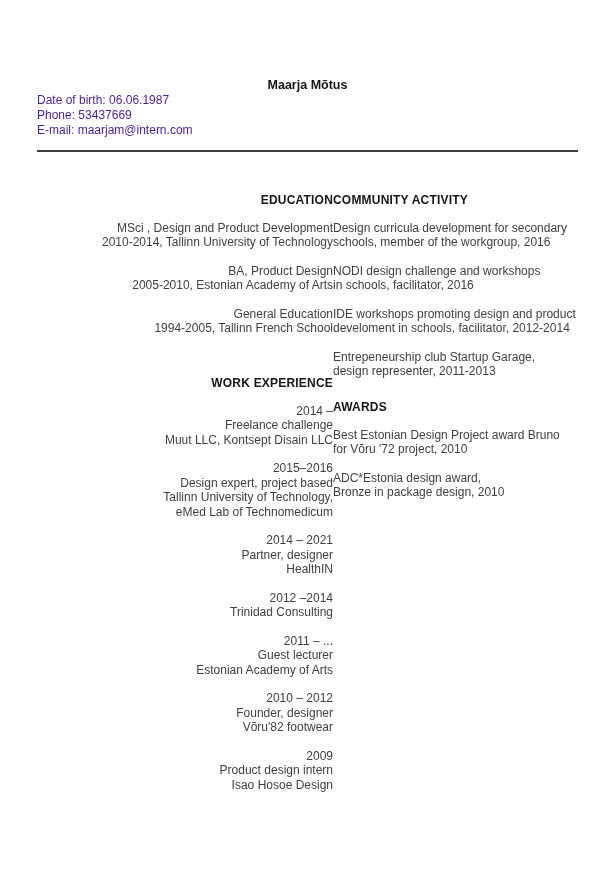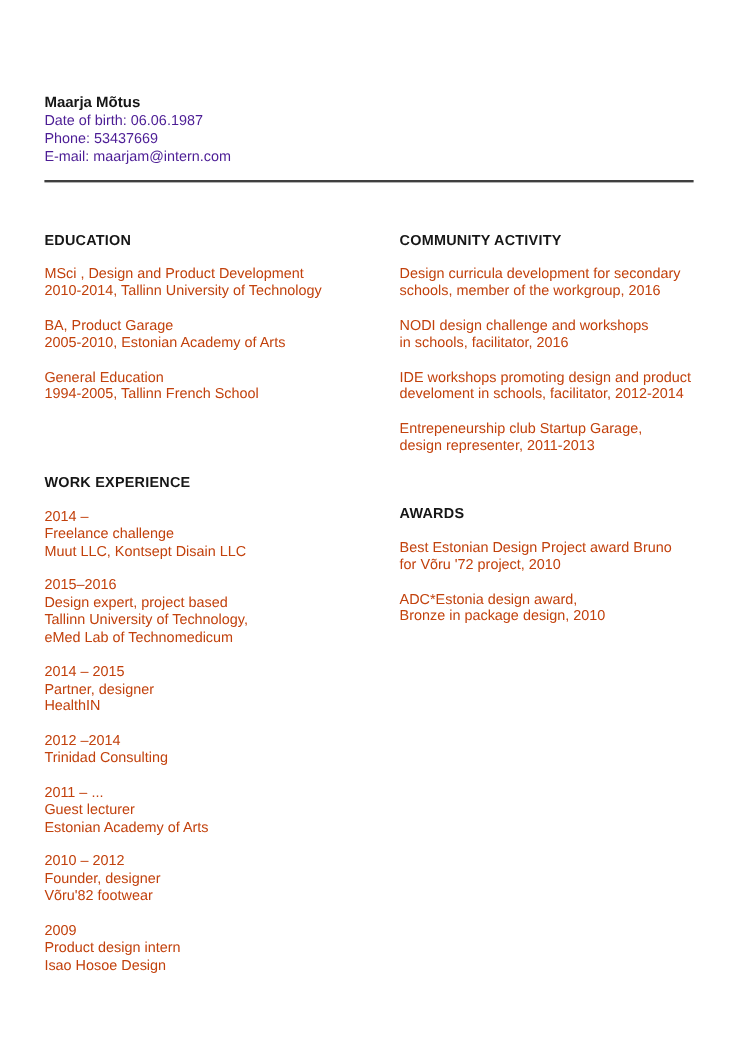--- a/index.html
+++ b/index.html
@@ -16,57 +16,58 @@
     width: 615px;
     height: 870px;
     padding: 78px 37px 0 37px;
     background: #ffffff;
   }
   .name {
     font-size: 12.5px;
     font-weight: bold;
     color: #161616;
     line-height: 15px;
+    text-align: center;
   }
   .contact .line {
     font-size: 12px;
     line-height: 15.2px;
     color: #4c1d95;
     white-space: nowrap;
   }
   .rule {
     border: none;
     border-top: 2px solid #3f3f3f;
     margin-top: 11px;
     width: 541px;
   }
   .cols {
     display: flex;
     margin-top: 41px;
     width: 541px;
   }
-  .col-left  { width: 296px; flex: 0 0 296px; }
+  .col-left  { width: 296px; flex: 0 0 296px; text-align: right; }
   .col-right { flex: 1 1 auto; }
   .section-title {
     font-size: 12px;
     font-weight: bold;
     color: #161616;
     line-height: 15px;
     letter-spacing: 0.2px;
     margin: 0 0 13px 0;
   }
   .entry { margin-bottom: 14px; }
   .entry .line {
     font-size: 12px;
     line-height: 14.5px;
-    color: #c2410c;
+    color: #404040;
     white-space: nowrap;
   }
-  .col-left  .section + .section { margin-top: 59px; }
-  .col-right .section + .section { margin-top: 42px; }
+  .col-left  .section + .section { margin-top: 40px; }
+  .col-right .section + .section { margin-top: 21px; }
 </style>
 </head>
 <body>
 
 <div class="page">
   <header>
     <div class="name">Maarja Mõtus</div>
     <div class="contact">
         <div class="line">Date of birth: 06.06.1987</div>
         <div class="line">Phone: 53437669</div>
@@ -78,21 +79,21 @@
 
   <div class="cols">
     <div class="col col-left">
         <section class="section">
           <h2 class="section-title">EDUCATION</h2>
           <div class="entry">
             <div class="line">MSci , Design and Product Development</div>
             <div class="line">2010-2014, Tallinn University of Technology</div>
           </div>
           <div class="entry">
-            <div class="line">BA, Product Garage</div>
+            <div class="line">BA, Product Design</div>
             <div class="line">2005-2010, Estonian Academy of Arts</div>
           </div>
           <div class="entry">
             <div class="line">General Education</div>
             <div class="line">1994-2005, Tallinn French School</div>
           </div>
         </section>
         <section class="section">
           <h2 class="section-title">WORK EXPERIENCE</h2>
           <div class="entry">
@@ -100,21 +101,21 @@
             <div class="line">Freelance challenge</div>
             <div class="line">Muut LLC, Kontsept Disain LLC</div>
           </div>
           <div class="entry">
             <div class="line">2015–2016</div>
             <div class="line">Design expert, project based</div>
             <div class="line">Tallinn University of Technology,</div>
             <div class="line">eMed Lab of Technomedicum</div>
           </div>
           <div class="entry">
-            <div class="line">2014 – 2015</div>
+            <div class="line">2014 – 2021</div>
             <div class="line">Partner, designer</div>
             <div class="line">HealthIN</div>
           </div>
           <div class="entry">
             <div class="line">2012 –2014</div>
             <div class="line">Trinidad Consulting</div>
           </div>
           <div class="entry">
             <div class="line">2011 – ...</div>
             <div class="line">Guest lecturer</div>

